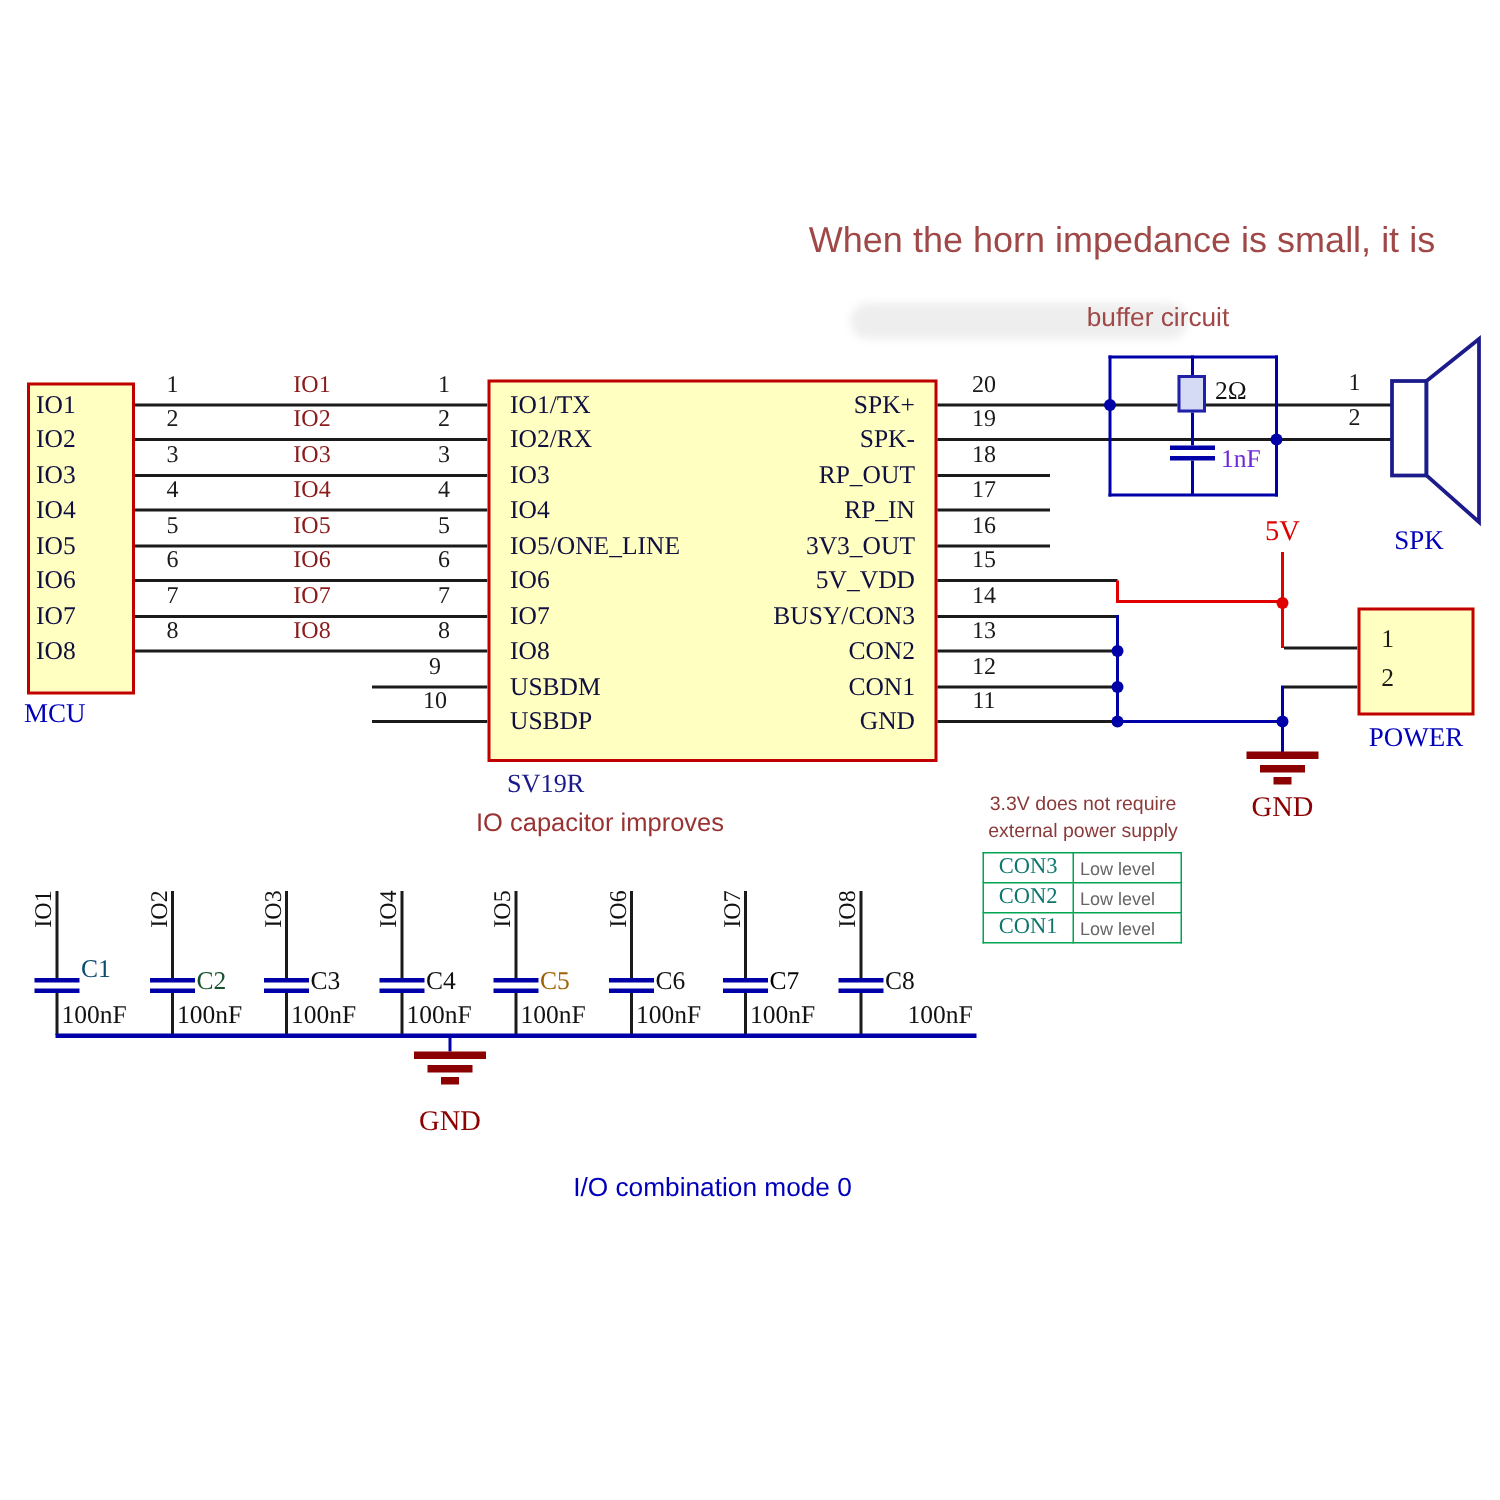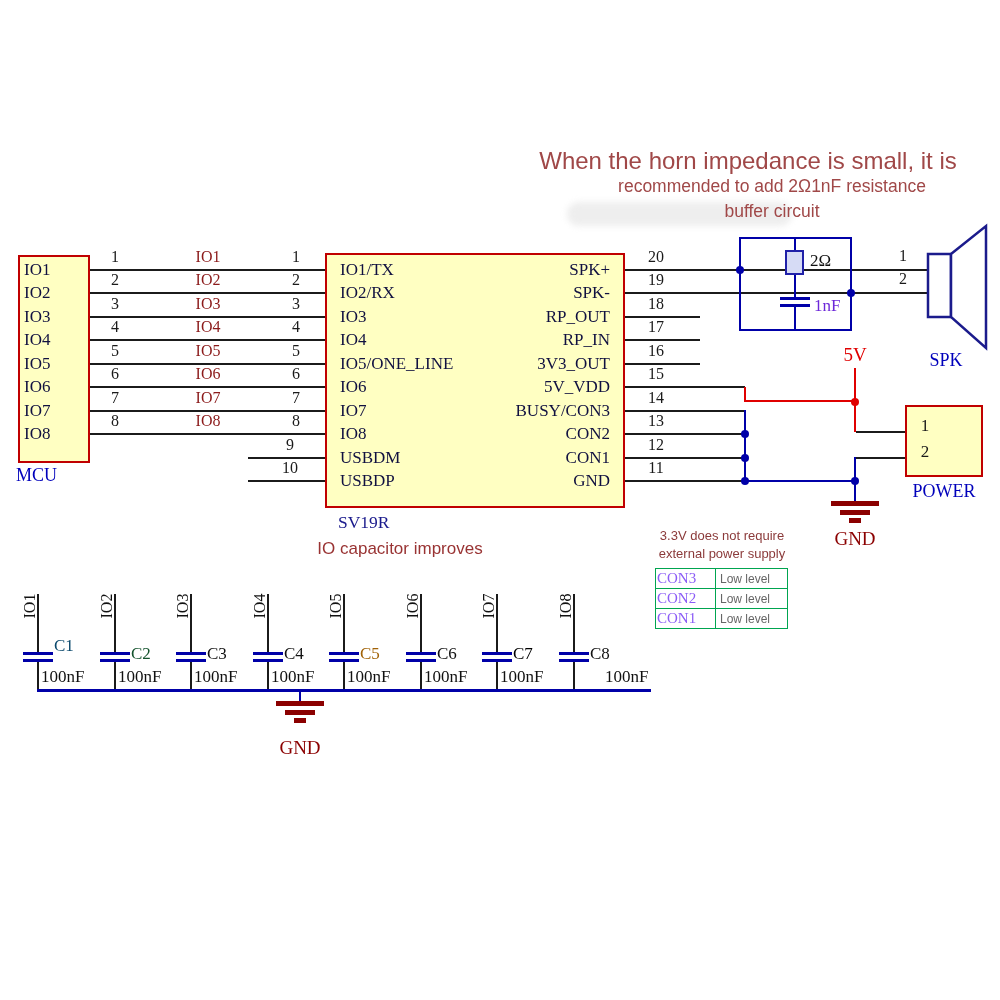--- a/index.html
+++ b/index.html
@@ -18,33 +18,32 @@
   .navy{color:#0000BB;font-size:18px}
   .sans{font-family:"Liberation Sans",sans-serif}
   .gtxt{color:#8B0000}
   .bar{position:absolute;background:#8B0000}
   .ctr{text-align:center}
   .rt{text-align:right}
   .rot{position:absolute;width:44px;height:16px;font-size:16px;color:#111;text-align:center;line-height:16px;transform:rotate(-90deg);white-space:nowrap}
   .rbox{position:absolute;border:2px solid #2020A8;background:#D6DBF5;box-sizing:border-box}
   table.tbl{position:absolute;left:655px;top:568px;border-collapse:collapse}
   table.tbl td{border:1px solid #00A550;height:20px;box-sizing:border-box}
-  td.con{width:60px;color:#8b5cf6;font-size:15px;text-align:left;font-family:"Liberation Serif",serif}
+  td.con{width:60px;color:#0f766e;font-size:15px;text-align:center;font-family:"Liberation Serif",serif}
   td.lvl{width:72px;color:#666;font-size:12px;text-align:left;padding-left:4px;font-family:"Liberation Sans",sans-serif}
   .smudge{position:absolute;background:#cfcfcf;opacity:.35;border-radius:12px;filter:blur(3px)}
 </style>
 </head>
 <body>
 
 <div class="canvas">
 
   <div class="smudge" style="left:567px;top:202px;width:225px;height:24px"></div>
 
   <div class="t sans ctr" style="left:536px;top:150px;width:424px;font-size:24px;color:#A04848">When the horn impedance is small, it is</div>
-  <div class="t sans ctr" style="left:560px;top:175px;width:424px;font-size:17.5px;color:#A04848">recommended to add 2Ω1nF resistance</div>
   <div class="t sans ctr" style="left:560px;top:200px;width:424px;font-size:17.5px;color:#A04848">buffer circuit</div>
 
   <div class="blk" style="left:18px;top:255px;width:72px;height:208px"></div>
   <div class="t" style="left:24px;top:259px">IO1</div>
   <div class="t" style="left:24px;top:282px">IO2</div>
   <div class="t" style="left:24px;top:306px">IO3</div>
   <div class="t" style="left:24px;top:329px">IO4</div>
   <div class="t" style="left:24px;top:353px">IO5</div>
   <div class="t" style="left:24px;top:376px">IO6</div>
   <div class="t" style="left:24px;top:400px">IO7</div>
@@ -272,14 +271,15 @@
   <div class="t" style="left:590px;top:643px;color:#111">C8</div>
   <div class="t" style="left:605px;top:666px;color:#111">100nF</div>
 
   <div class="abs b" style="left:37px;top:689px;width:614px;height:3px"></div>
   <div class="v b" style="left:299px;top:692px;height:9px"></div>
   <div class="bar" style="left:276px;top:701px;width:48px;height:5px"></div>
   <div class="bar" style="left:285px;top:710px;width:30px;height:5px"></div>
   <div class="bar" style="left:294px;top:718px;width:12px;height:5px"></div>
   <div class="t gtxt ctr" style="left:271px;top:737px;width:58px;font-size:19px">GND</div>
 
+  <div class="t sans ctr" style="left:355px;top:780px;width:240px;font-size:17.5px;color:#0000BB">I/O combination mode 0</div>
 
 </div>
 
 </body></html>

